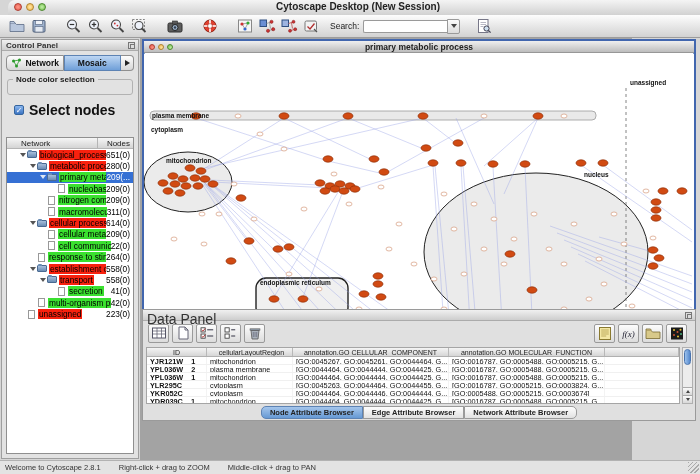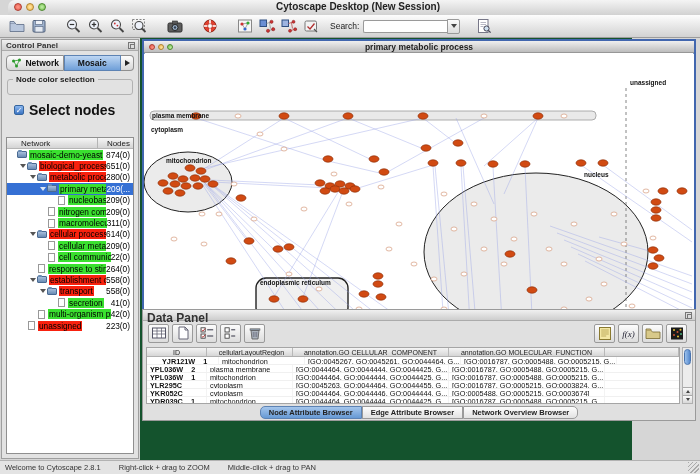--- a/index.html
+++ b/index.html
@@ -56,38 +56,38 @@
   .trow .exp i{width:0;height:0;border-left:3.5px solid transparent;border-right:3.5px solid transparent;border-top:4.5px solid #555;}
   .trow.selected .exp i{border-top-color:#dce6f5;}
   .fold{flex:none;width:10px;height:7px;border-radius:1px;background:linear-gradient(#a6bedb,#6a8cb4);border:0.5px solid #4a6a92;margin-right:2px;position:relative;}
   .fold:before{content:"";position:absolute;left:0;top:-2px;width:4px;height:2px;background:#6a8cb4;border-radius:1px 1px 0 0;}
   .leaf{flex:none;width:7px;height:9px;background:#fff;border:1px solid #999;margin:0 3px 0 1px;}
   .chip{padding:0 1px;overflow:hidden;max-width:78px;}
   .count{margin-left:auto;padding-right:3px;}
   .trow.selected .count{color:#fff;}
 
   
-  .desktop{position:absolute;left:140px;top:38px;width:492px;height:422px;background:#14532d;}
+  .desktop{position:absolute;left:140px;top:38px;width:492px;height:422px;background:#a3a3a3;}
   .net-frame{position:absolute;left:2px;top:1px;width:554px;height:294px;border:2px solid #4166ae;background:#fff;box-shadow:0 0 0 1px #7e9cc9 inset;}
   .nf-titlebar{position:absolute;left:0;top:0;right:0;height:12px;background:linear-gradient(#efefef,#bdbdbd);border-bottom:1px solid #979797;}
   .nf-titlebar .tl{width:6px;height:6px;top:3px;}
   .nf-titlebar .tl.red{left:5px;}.nf-titlebar .tl.yel{left:14px;}.nf-titlebar .tl.grn{left:23px;}
   .nf-title{position:absolute;left:0;right:0;top:1px;text-align:center;font-size:8.5px;font-weight:bold;color:#222;}
   .nf-canvas{position:absolute;left:0;top:13px;right:0;bottom:0;background:#fff;}
   .nf-grip{position:absolute;right:0;bottom:0;width:10px;height:10px;background:repeating-linear-gradient(135deg,#bbb 0 1px,transparent 1px 3px);}
 
   
   .bs{position:absolute;top:297px;height:13px;}
   .bs-white{background:#fafafa;border-top:1px solid #999;}
   .bs-blue-edge{position:absolute;left:0;top:0;bottom:0;width:5px;background:linear-gradient(#7e9cc9,#3f64a8);}
   .bs-bar{background:linear-gradient(#7e9cc9,#3f64a8);border-radius:0 0 2px 2px;}
 
   
   .data-panel{position:absolute;left:142px;top:309px;width:554px;height:112px;background:#e0e0e0;border:1px solid #9a9a9a;}
-  .dp-header{height:11px;background:linear-gradient(#f0f0f0,#cdcdcd);border-bottom:1px solid #ababab;font-size:12px;font-weight:bold;color:#333;padding:1px 4px;position:relative;}
+  .dp-header{height:11px;background:linear-gradient(#f0f0f0,#cdcdcd);border-bottom:1px solid #ababab;font-size:14px;font-weight:normal;color:#333;padding:1px 4px;position:relative;}
   .dp-toolbar{height:24px;display:flex;align-items:center;padding:0 5px;}
   .dpbtn{width:21px;height:19px;border:1px solid #9a9a9a;border-radius:2px;background:linear-gradient(#fcfcfc,#dcdcdc);display:flex;align-items:center;justify-content:center;margin-right:3px;}
   #dp-right-icons{margin-left:auto;display:flex;}
   .dp-table{position:absolute;left:3px;right:15px;top:37px;bottom:16px;background:#fff;border:1px solid #a5a5a5;overflow:hidden;font-size:7.3px;}
   .dp-hrow{display:flex;height:9px;background:linear-gradient(#f4f4f4,#d6d6d6);border-bottom:1px solid #b0b0b0;}
   .dp-hcell{border-right:1px solid #b8b8b8;text-align:center;font-size:7px;color:#222;overflow:hidden;white-space:nowrap;padding-top:1px;}
   .dp-row{display:flex;height:8px;border-bottom:1px solid #f0f0f0;}
   .dp-cell{border-right:1px solid #f3f3f3;overflow:hidden;white-space:nowrap;padding:0 3px;color:#111;}
   .dp-cell.id{font-weight:bold;}
   .dp-scroll{position:absolute;right:2px;top:37px;bottom:16px;width:11px;background:#ececec;border:1px solid #b0b0b0;}
@@ -265,26 +265,20 @@
     <div class="cb-row">
       <span class="checkbox">✓</span>
       <span class="cb-label">Select nodes</span>
     </div>
     <div class="tree">
       <div class="tree-header">
         <span class="th-net">Network</span>
         <span class="th-nodes">Nodes</span>
       </div>
       <div id="tree-rows">
-          <div class="trow" style="padding-left: 2px;">
-            <span class="exp"></span>
-            <span class="fold"></span>
-            <span class="chip" style="background: rgb(58, 224, 47);">mosaic-demo-yeast</span>
-            <span class="count">874(0)</span>
-          </div>
           <div class="trow" style="padding-left: 12px;">
             <span class="exp">
               <i></i>
             </span>
             <span class="fold"></span>
             <span class="chip" style="background: rgb(248, 33, 14);">biological_process</span>
             <span class="count">651(0)</span>
           </div>
           <div class="trow" style="padding-left: 22px;">
             <span class="exp">
@@ -670,21 +664,21 @@
     <div class="dp-table">
       <div class="dp-hrow" id="dp-thead">
           <div class="dp-hcell" style="width: 60px;">ID</div>
           <div class="dp-hcell" style="width: 86px;">_cellularLayoutRegion</div>
           <div class="dp-hcell" style="width: 156px;">annotation.GO CELLULAR_COMPONENT</div>
           <div class="dp-hcell" style="width: 156px;">annotation.GO MOLECULAR_FUNCTION</div>
           <div class="dp-hcell" style="flex: 1 1 0%;"></div>
         </div>
       <div id="dp-tbody">
           <div class="dp-row">
-            <div class="dp-cell id" style="width: 60px; margin-left: 12px;">YJR121W__1</div>
+            <div class="dp-cell id" style="width: 60px;">YJR121W__1</div>
             <div class="dp-cell" style="width: 86px;">mitochondrion</div>
             <div class="dp-cell" style="width: 156px;">[GO:0045267, GO:0045261, GO:0044464, G...</div>
             <div class="dp-cell" style="width: 156px;">[GO:0016787, GO:0005488, GO:0005215, G...</div>
           </div>
           <div class="dp-row">
             <div class="dp-cell id" style="width: 60px;">YPL036W__2</div>
             <div class="dp-cell" style="width: 86px;">plasma membrane</div>
             <div class="dp-cell" style="width: 156px;">[GO:0044464, GO:0044444, GO:0044425, G...</div>
             <div class="dp-cell" style="width: 156px;">[GO:0016787, GO:0005488, GO:0005215, G...</div>
           </div>
@@ -719,21 +713,21 @@
       <div class="dp-sbtn up">
           <i class="tu"></i>
         </div>
       <div class="dp-sbtn dn">
           <i class="td"></i>
         </div>
     </div>
     <div class="dp-tabs" id="dp-tabs">
         <div class="dptab first sel">Node Attribute Browser</div>
         <div class="dptab">Edge Attribute Browser</div>
-        <div class="dptab last">Network Overview Browser</div>
+        <div class="dptab last">Network Attribute Browser</div>
       </div>
   </div>
 
   <div class="statusbar">
     <span>Welcome to Cytoscape 2.8.1</span>
     <span>Right-click + drag to ZOOM</span>
     <span>Middle-click + drag to PAN</span>
     <span class="win-grip"></span>
   </div>
 

